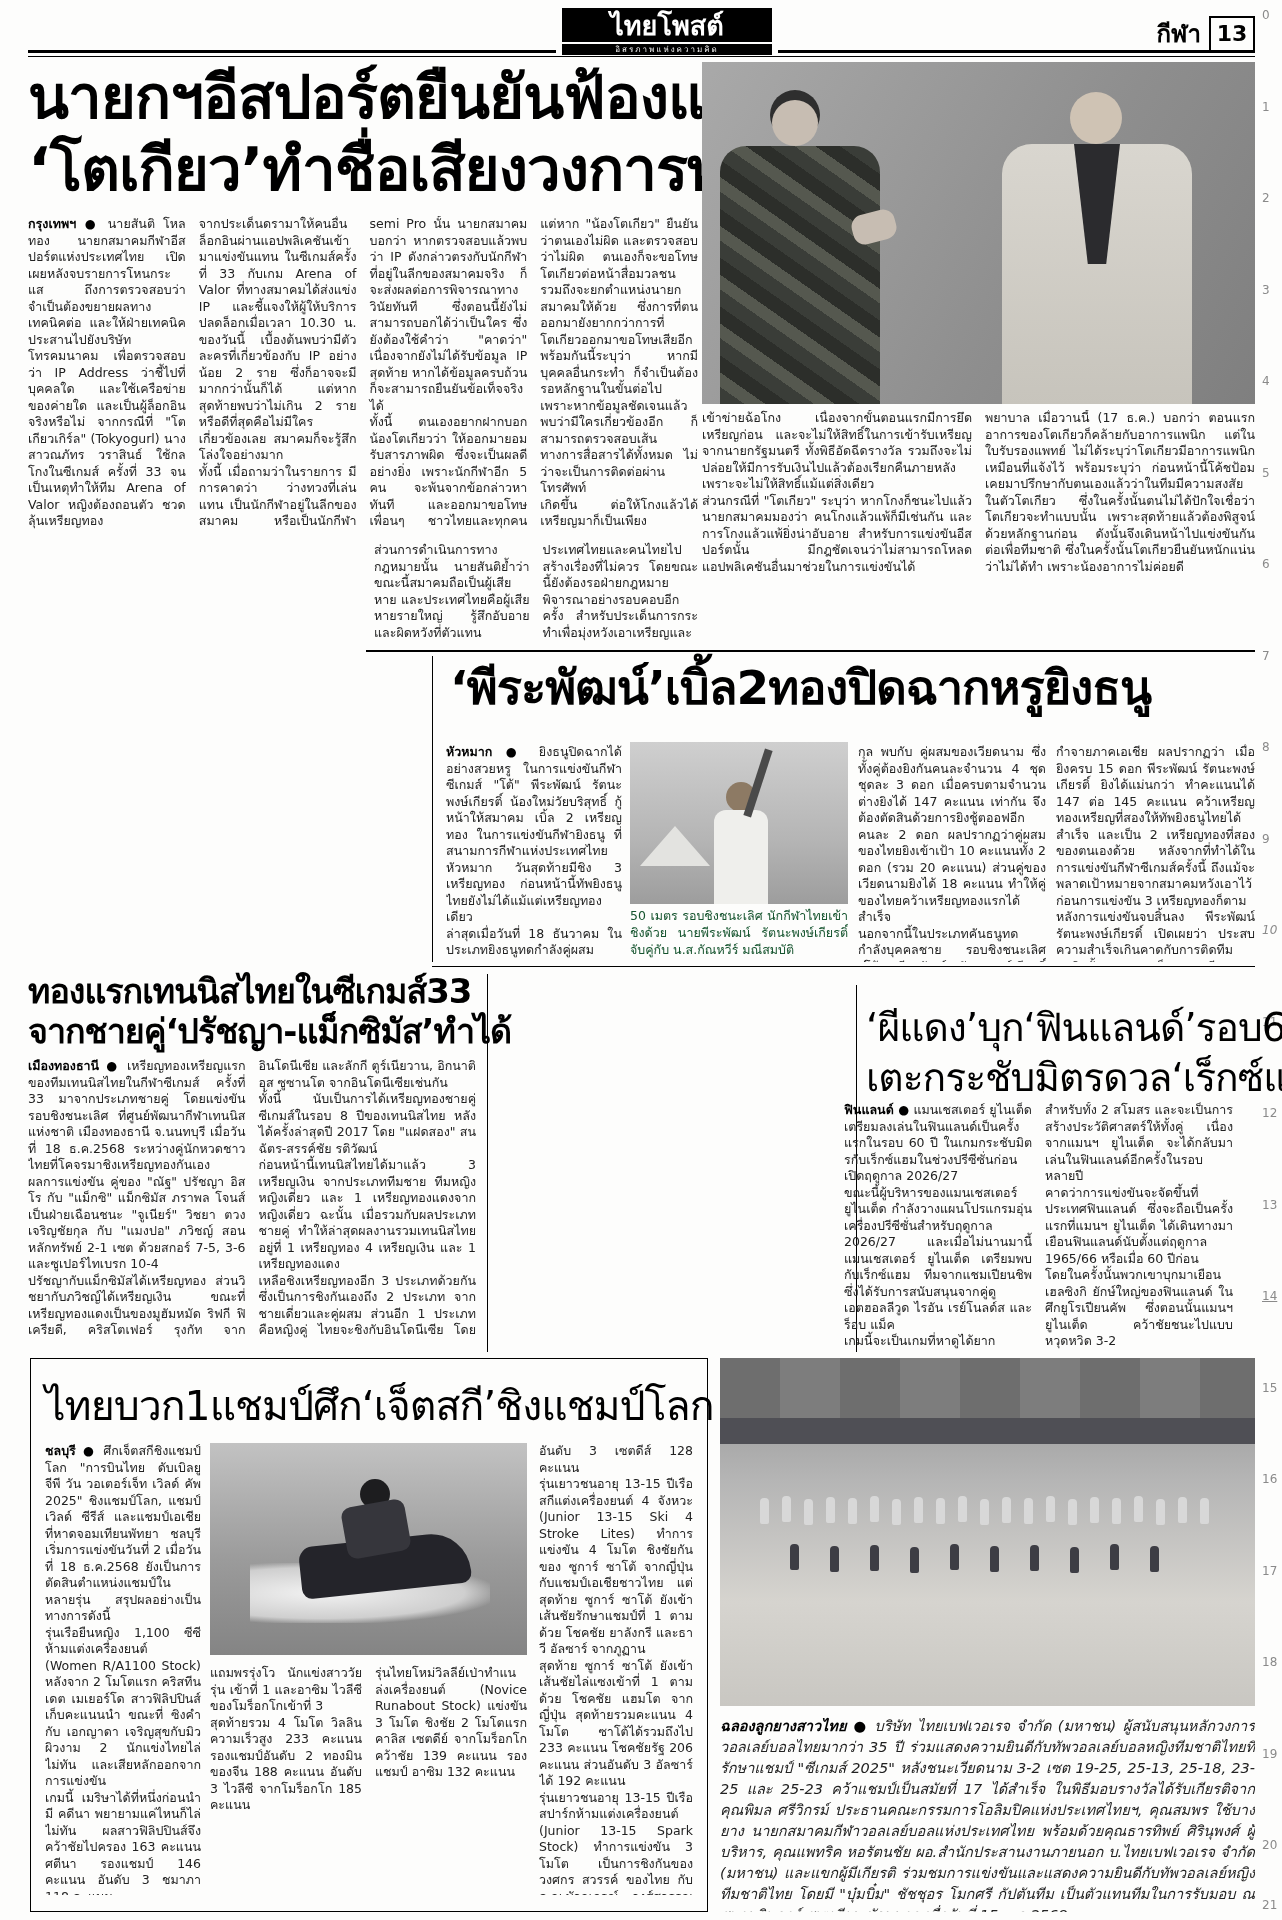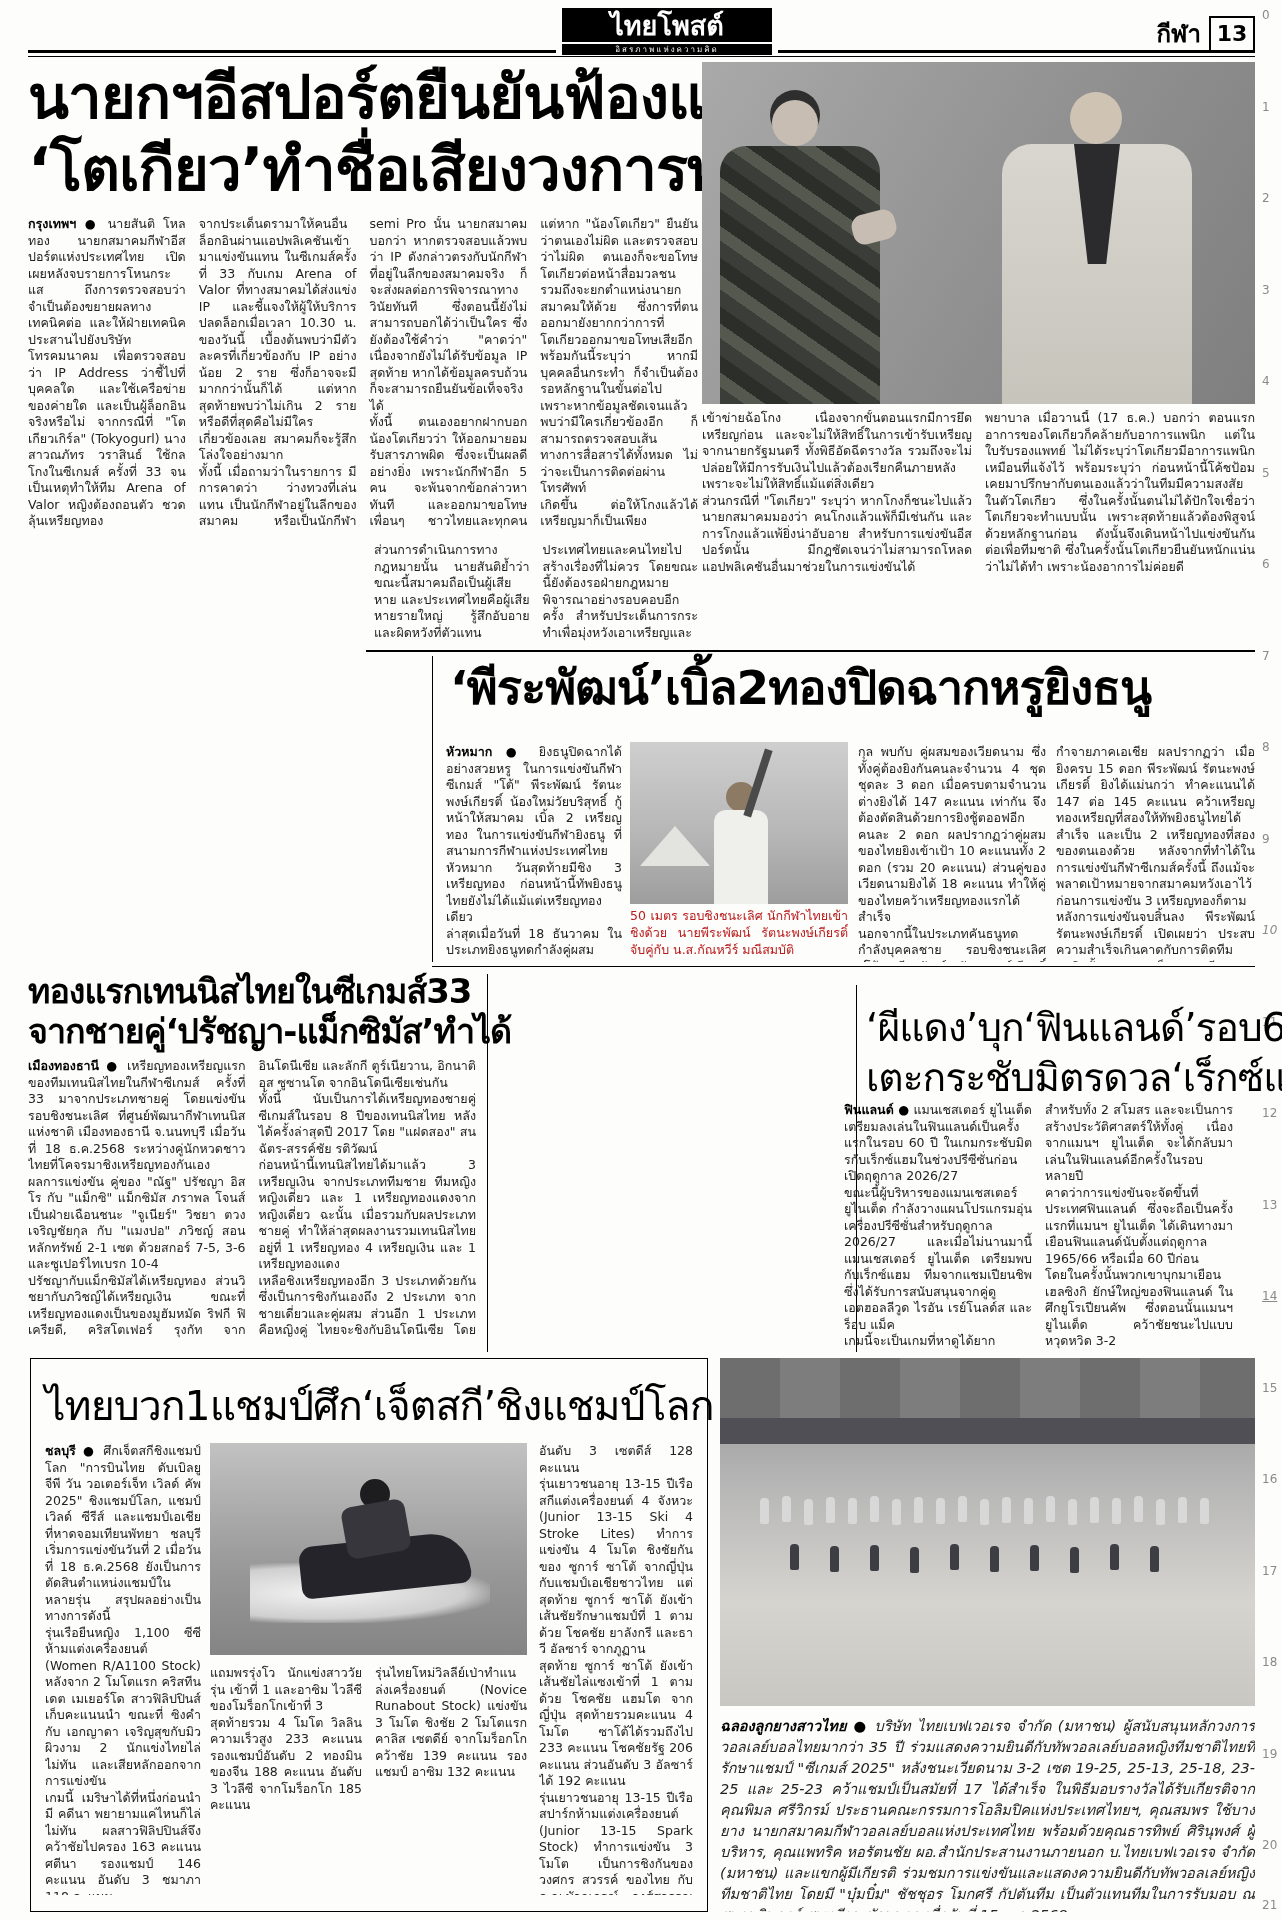--- a/index.html
+++ b/index.html
@@ -7,21 +7,21 @@
         font-family:"DejaVu Sans","Liberation Sans",sans-serif;color:#1a1a1a;overflow:hidden;}
   .abs{position:absolute;}
   .rule{background:#000;}
   .body-txt{font-size:12.5px;line-height:1.32;text-align:justify;overflow:hidden;color:#222;}
   .body-txt .flow{white-space:pre-line;}
   .dl{font-weight:bold;color:#000;}
   .cols2{column-count:2;column-gap:13px;}
   .cols4{column-count:4;column-gap:13px;}
   .headline{font-weight:bold;color:#000;letter-spacing:-1px;line-height:1.04;white-space:nowrap;}
   .photo{background:#9a9a9a;overflow:hidden;}
-  .cap{font-size:12.5px;line-height:1.35;color:#b91c1c;text-align:justify;overflow:hidden;}
+  .cap{font-size:12.5px;line-height:1.35;color:#14532d;text-align:justify;overflow:hidden;}
   .mnum{position:absolute;left:1262px;width:18px;text-align:left;font-size:12px;color:#8a8a8a;}
   
   .logo-box{background:#000;color:#fff;font-weight:bold;display:flex;align-items:center;justify-content:center;}
   .crowd{background:repeating-linear-gradient(90deg,#6f6f6f 0 3px,#8b8b8b 3px 6px),
          repeating-linear-gradient(0deg,rgba(0,0,0,.25) 0 4px,rgba(255,255,255,.12) 4px 8px);}
   .pitch{background:linear-gradient(#7f8f7f,#9aa694);}
   .playerdot{position:absolute;width:26px;height:48px;background:#3a3a42;border-radius:10px 10px 4px 4px;}
   .playerdot::before{content:"";position:absolute;top:-12px;left:6px;width:14px;height:14px;border-radius:50%;background:#b9a995;}
   .vbrow{position:absolute;width:9px;height:26px;background:#d8d8d8;border-radius:4px 4px 2px 2px;}
 </style>

